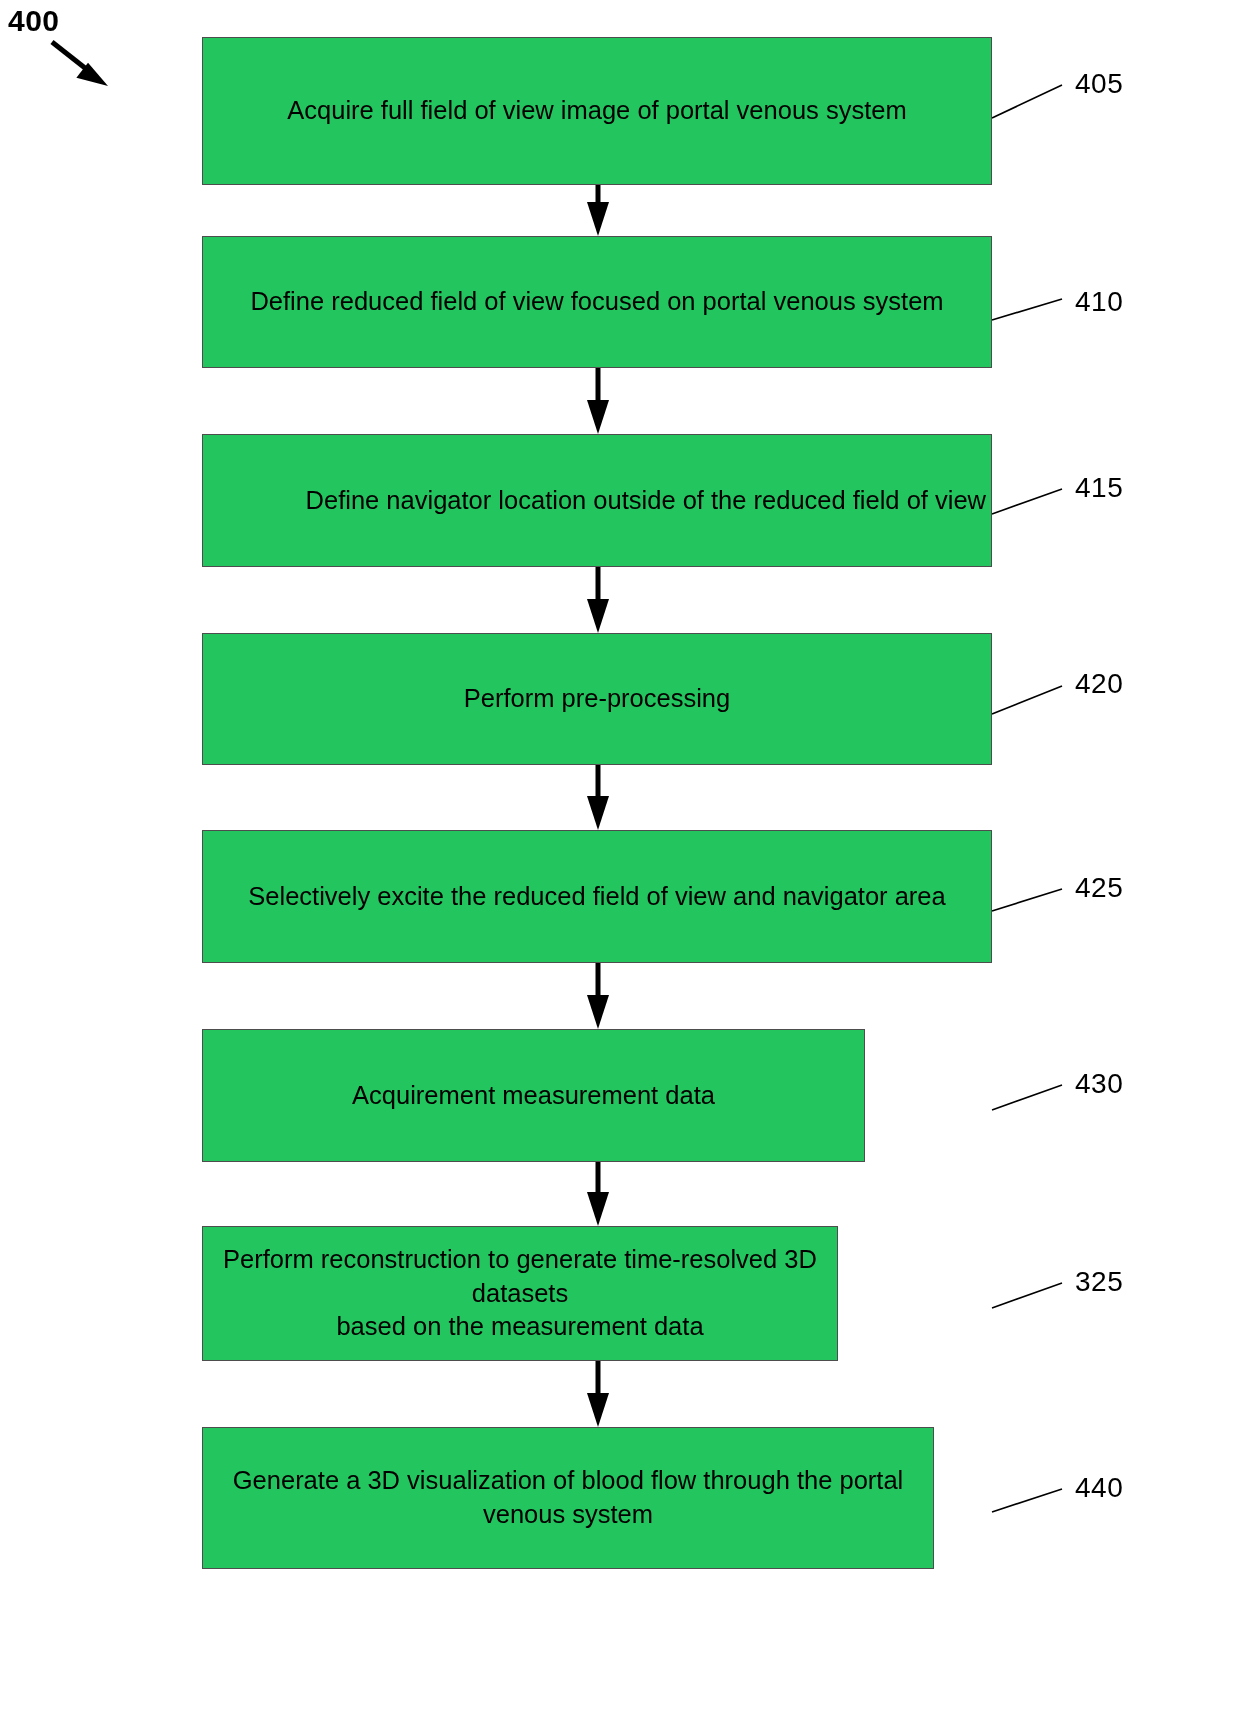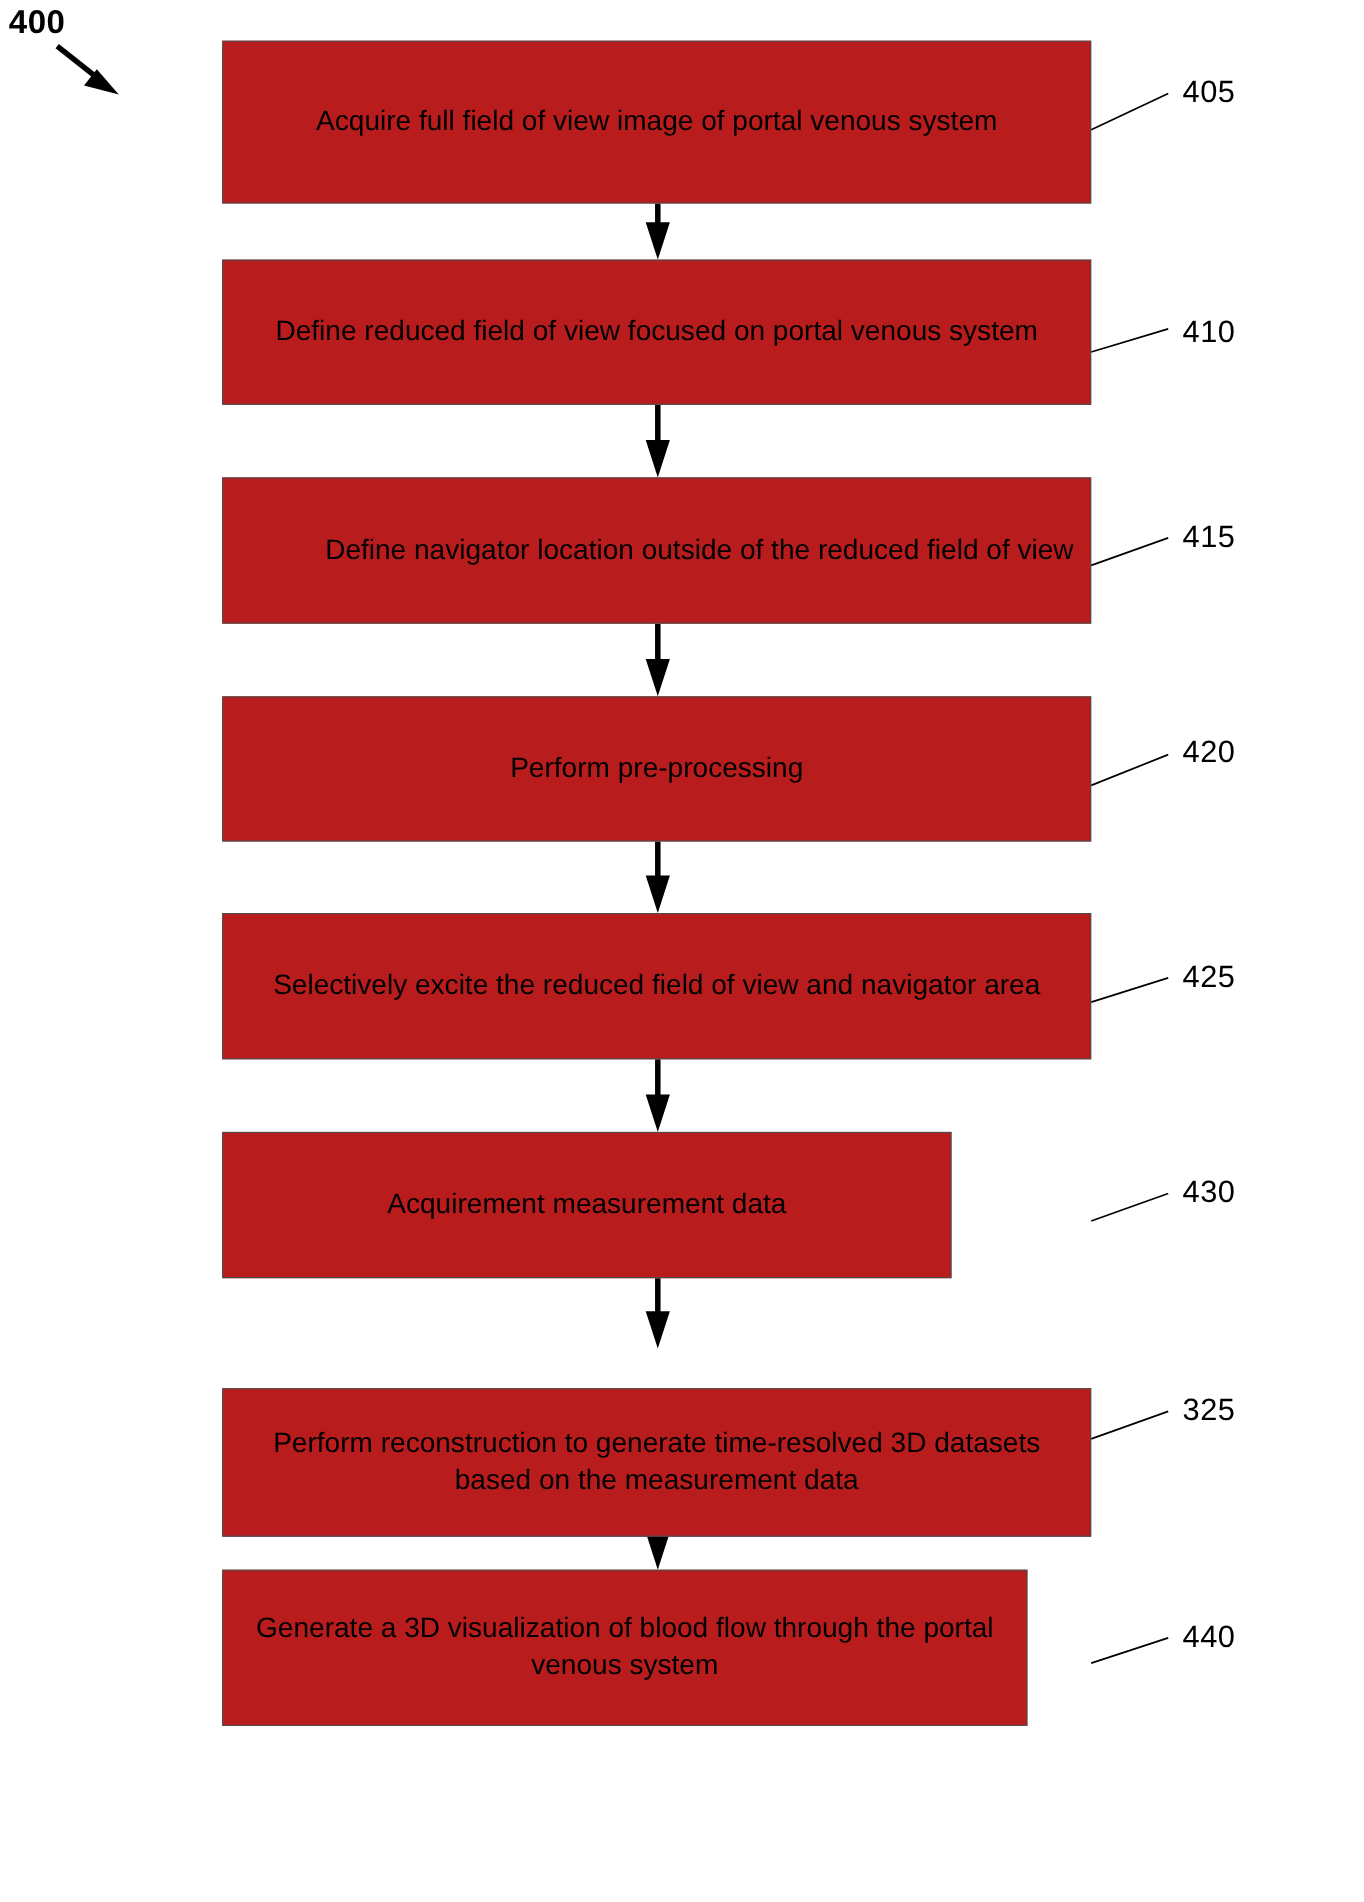--- a/index.html
+++ b/index.html
@@ -35,26 +35,26 @@
     width: 1240px;
     height: 1729px;
     pointer-events: none;
   }
 
   
   .flow-box {
     position: absolute;
     box-sizing: border-box;
     border: 1px solid #4d4d4d;
-    background: #b91c1c;
+    background: #22c55e;
     display: flex;
     align-items: center;
     justify-content: center;
     text-align: center;
-    padding: 4px 15px;
+    padding: 4px 5px;
   }
   .flow-box .box-text {
     font-size: 25.5px;
     line-height: 1.32;
     color: #000000;
     white-space: pre-line;
   }
 
   
   .ref-num {
@@ -118,21 +118,21 @@
       </div>
       <div class="ref-num" style="left: 1075px; top: 670px;">420</div>
       <div class="flow-box" style="left: 202px; top: 830px; width: 790px; height: 133px;">
         <div class="box-text">Selectively excite the reduced field of view and navigator area</div>
       </div>
       <div class="ref-num" style="left: 1075px; top: 874px;">425</div>
       <div class="flow-box" style="left: 202px; top: 1029px; width: 663px; height: 133px;">
         <div class="box-text">Acquirement measurement data</div>
       </div>
       <div class="ref-num" style="left: 1075px; top: 1070px;">430</div>
-      <div class="flow-box" style="left: 202px; top: 1226px; width: 790px; height: 135px; margin-top: 36px;">
+      <div class="flow-box" style="left: 202px; top: 1226px; width: 636px; height: 135px;">
         <div class="box-text">Perform reconstruction to generate time-resolved 3D datasets
 based on the measurement data</div>
       </div>
       <div class="ref-num" style="left: 1075px; top: 1268px;">325</div>
       <div class="flow-box" style="left: 202px; top: 1427px; width: 732px; height: 142px;">
         <div class="box-text">Generate a 3D visualization of blood flow through the portal
 venous system</div>
       </div>
       <div class="ref-num" style="left: 1075px; top: 1474px;">440</div>
     </div>

